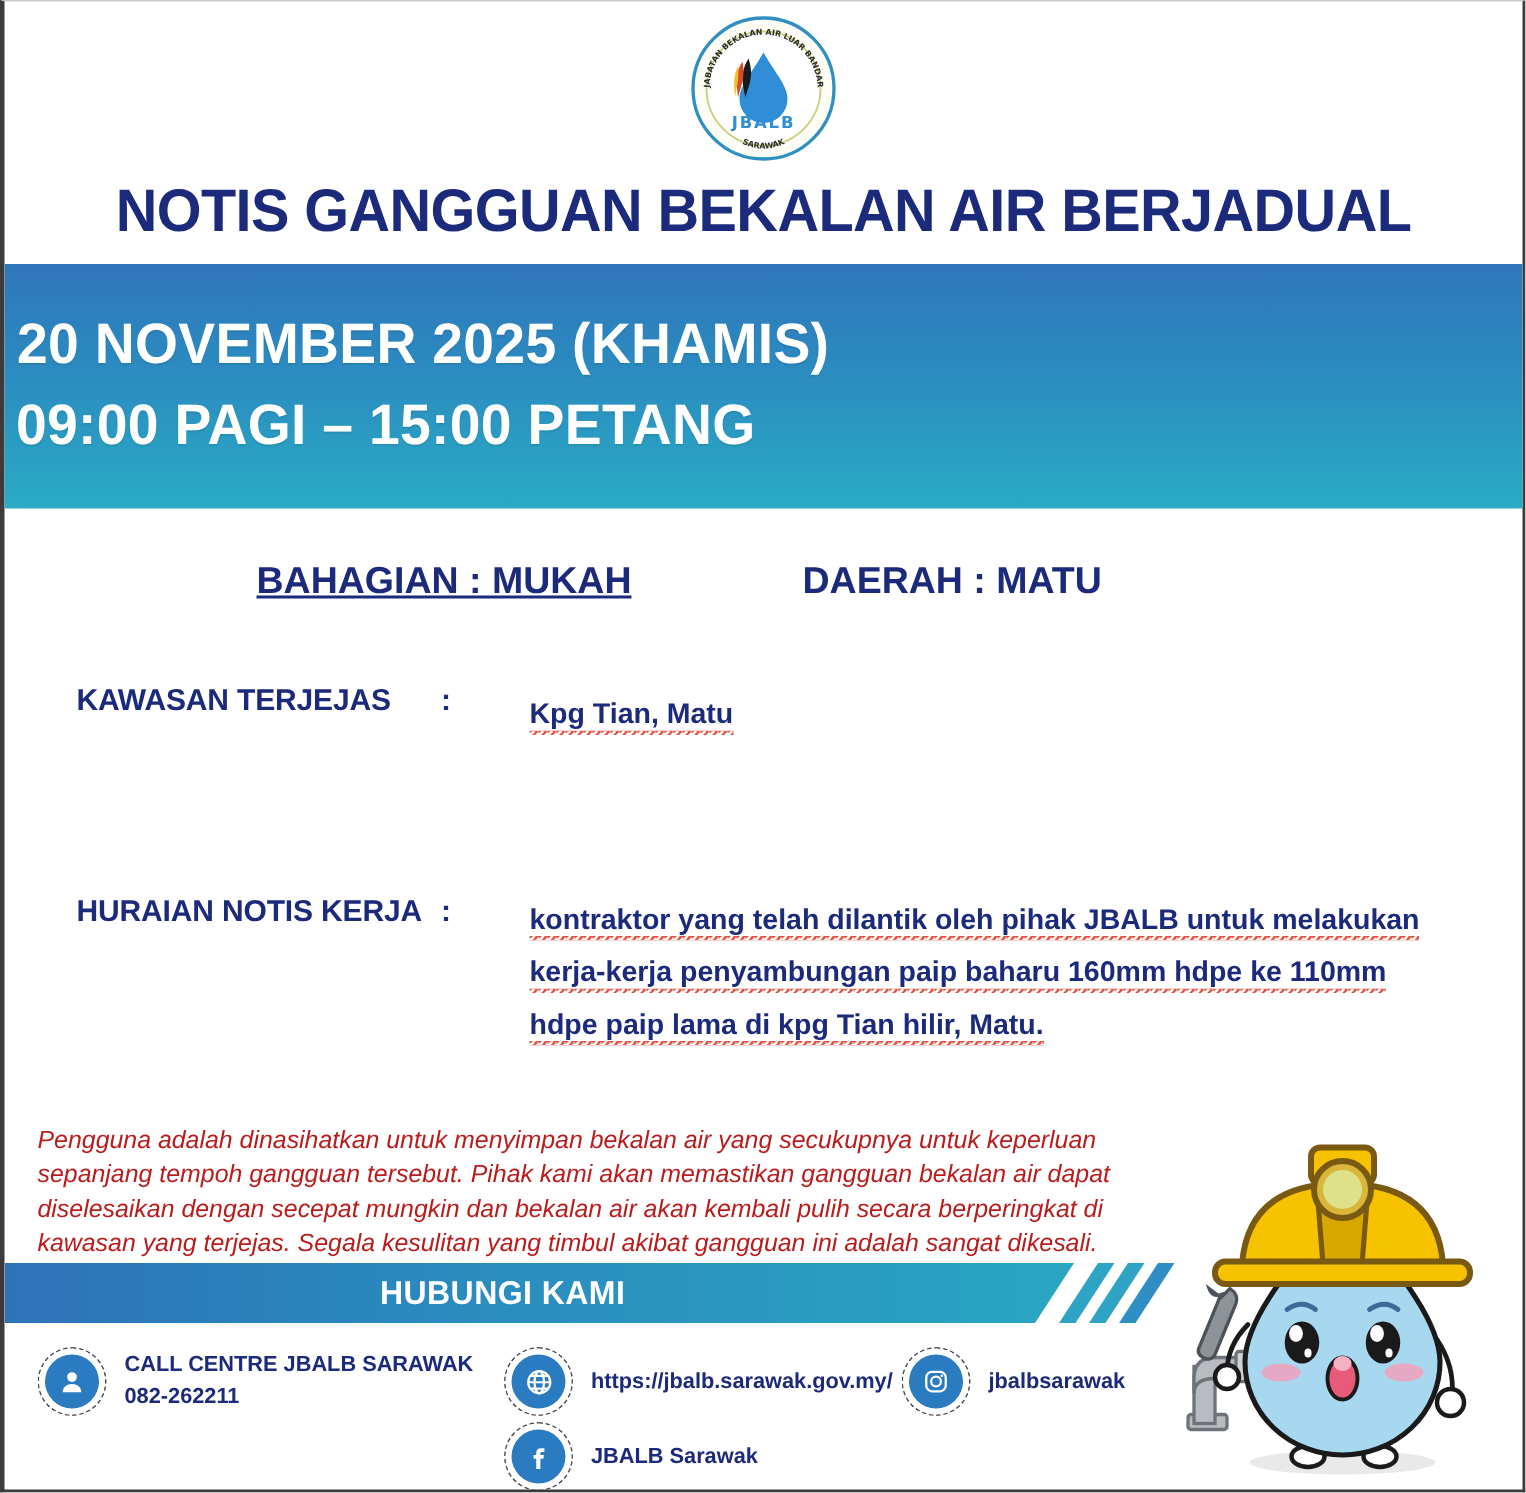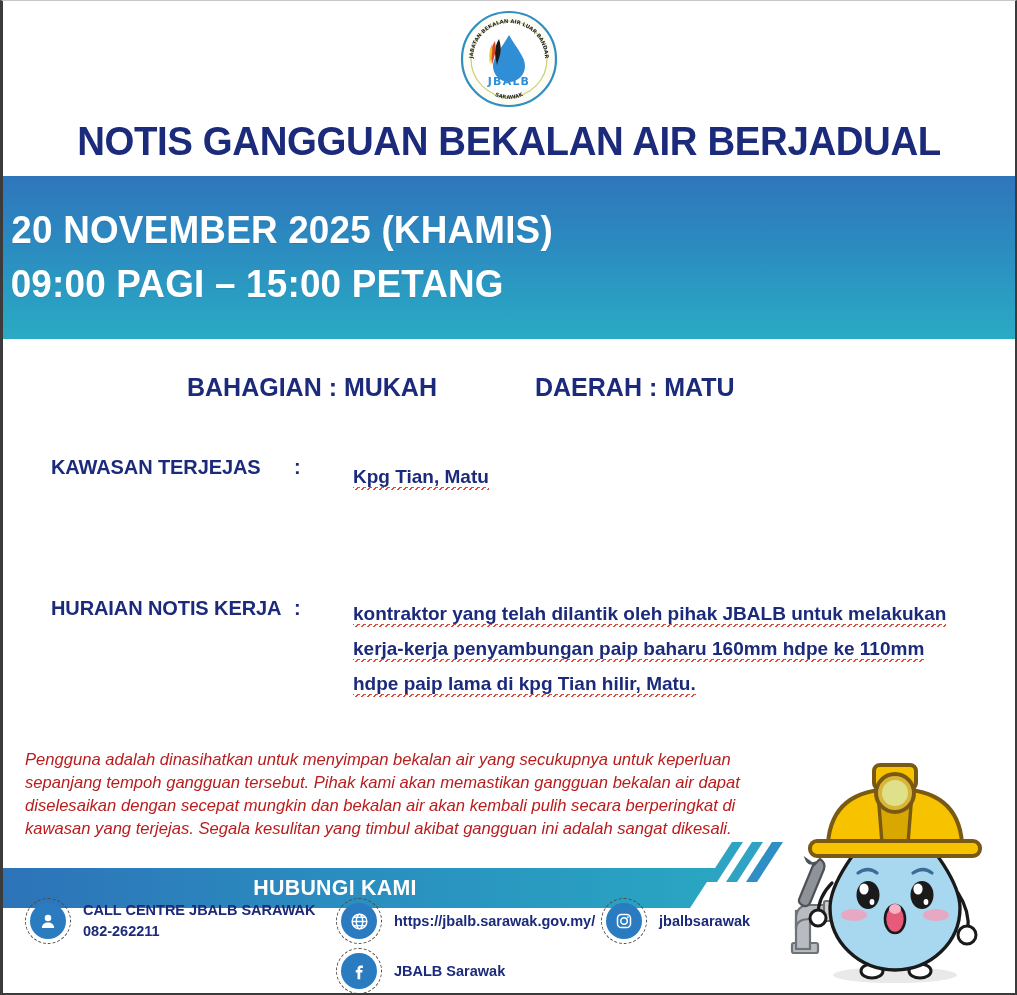--- a/index.html
+++ b/index.html
@@ -52,21 +52,21 @@
     letter-spacing: 0.2px; line-height: 1.42;
     transform: scaleX(0.97);
     text-shadow: 0 1px 1px rgba(0,0,0,0.08);
   }
 
   
   .div-row {
     position: absolute; top: 372px; left: 0; width: 100%;
     color: #1b2a7a; font-size: 25px; font-weight: bold;
   }
-  .div-bahagian { position: absolute; left: 184px; top: 0; }
+  .div-bahagian { position: absolute; left: 168px; top: 0; text-decoration: underline; }
   .div-daerah   { position: absolute; left: 532px; top: 0; }
 
   
   .field { position: absolute; color: #1b2a7a; }
   .field-label {
     position: absolute; left: 48px; top: 0;
     font-size: 20px; font-weight: bold; letter-spacing: -0.1px;
   }
   .field-colon {
     position: absolute; left: 291px; top: 0;
@@ -98,21 +98,21 @@
     width: 730px;
     font-size: 16.6px;
     font-style: italic;
     color: #b91c1c;
     line-height: 1.38;
     font-family: "Liberation Sans", sans-serif;
   }
 
   
   .contact-bar {
-    position: absolute; left: 0; top: 867px;
+    position: absolute; left: 0; top: 841px;
     width: 713px; height: 40px;
     background: linear-gradient(90deg, #2d73b8 0%, #2a8cbf 45%, #29a6c2 100%);
     clip-path: polygon(0 0, 100% 0, calc(100% - 26px) 100%, 0 100%);
     display: flex; align-items: center; justify-content: center;
   }
   .contact-bar-text {
     color: #ffffff; font-size: 22px; font-weight: bold;
     letter-spacing: 0.3px; padding-right: 50px;
     transform: scaleX(0.97);
   }

